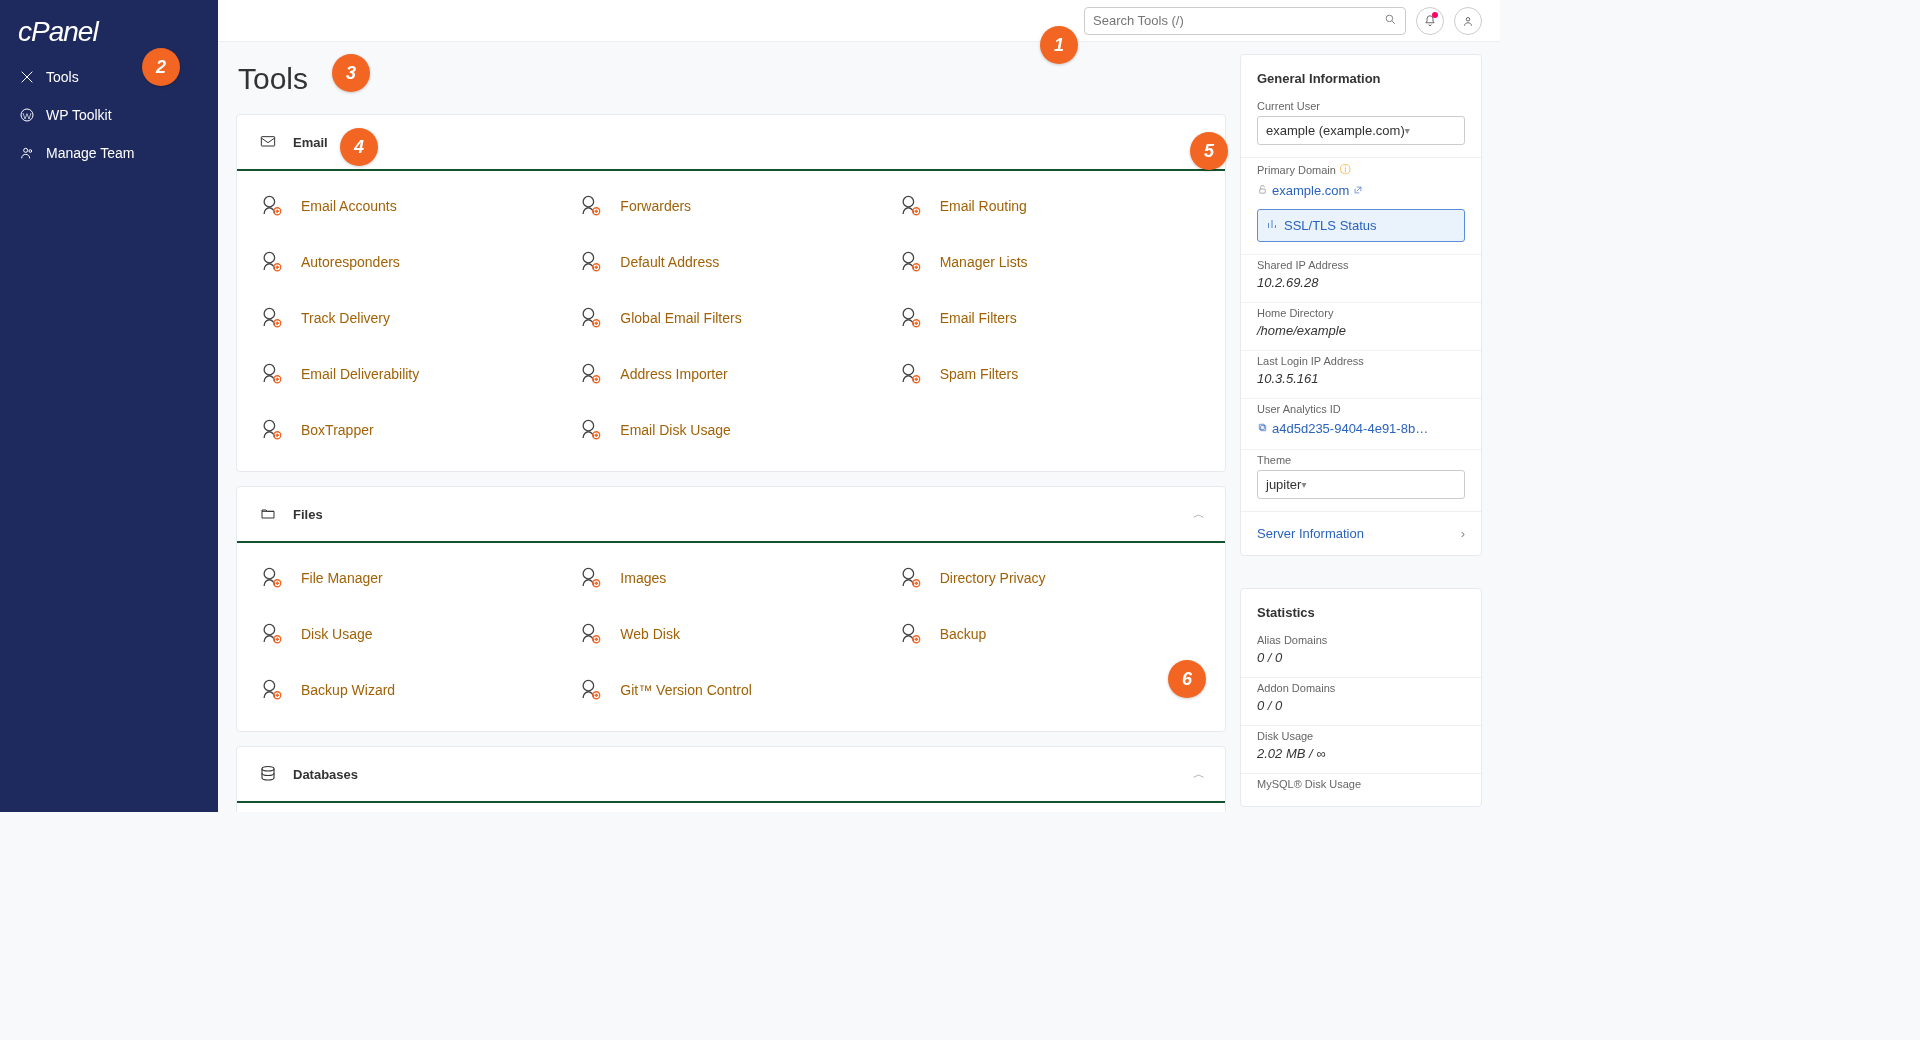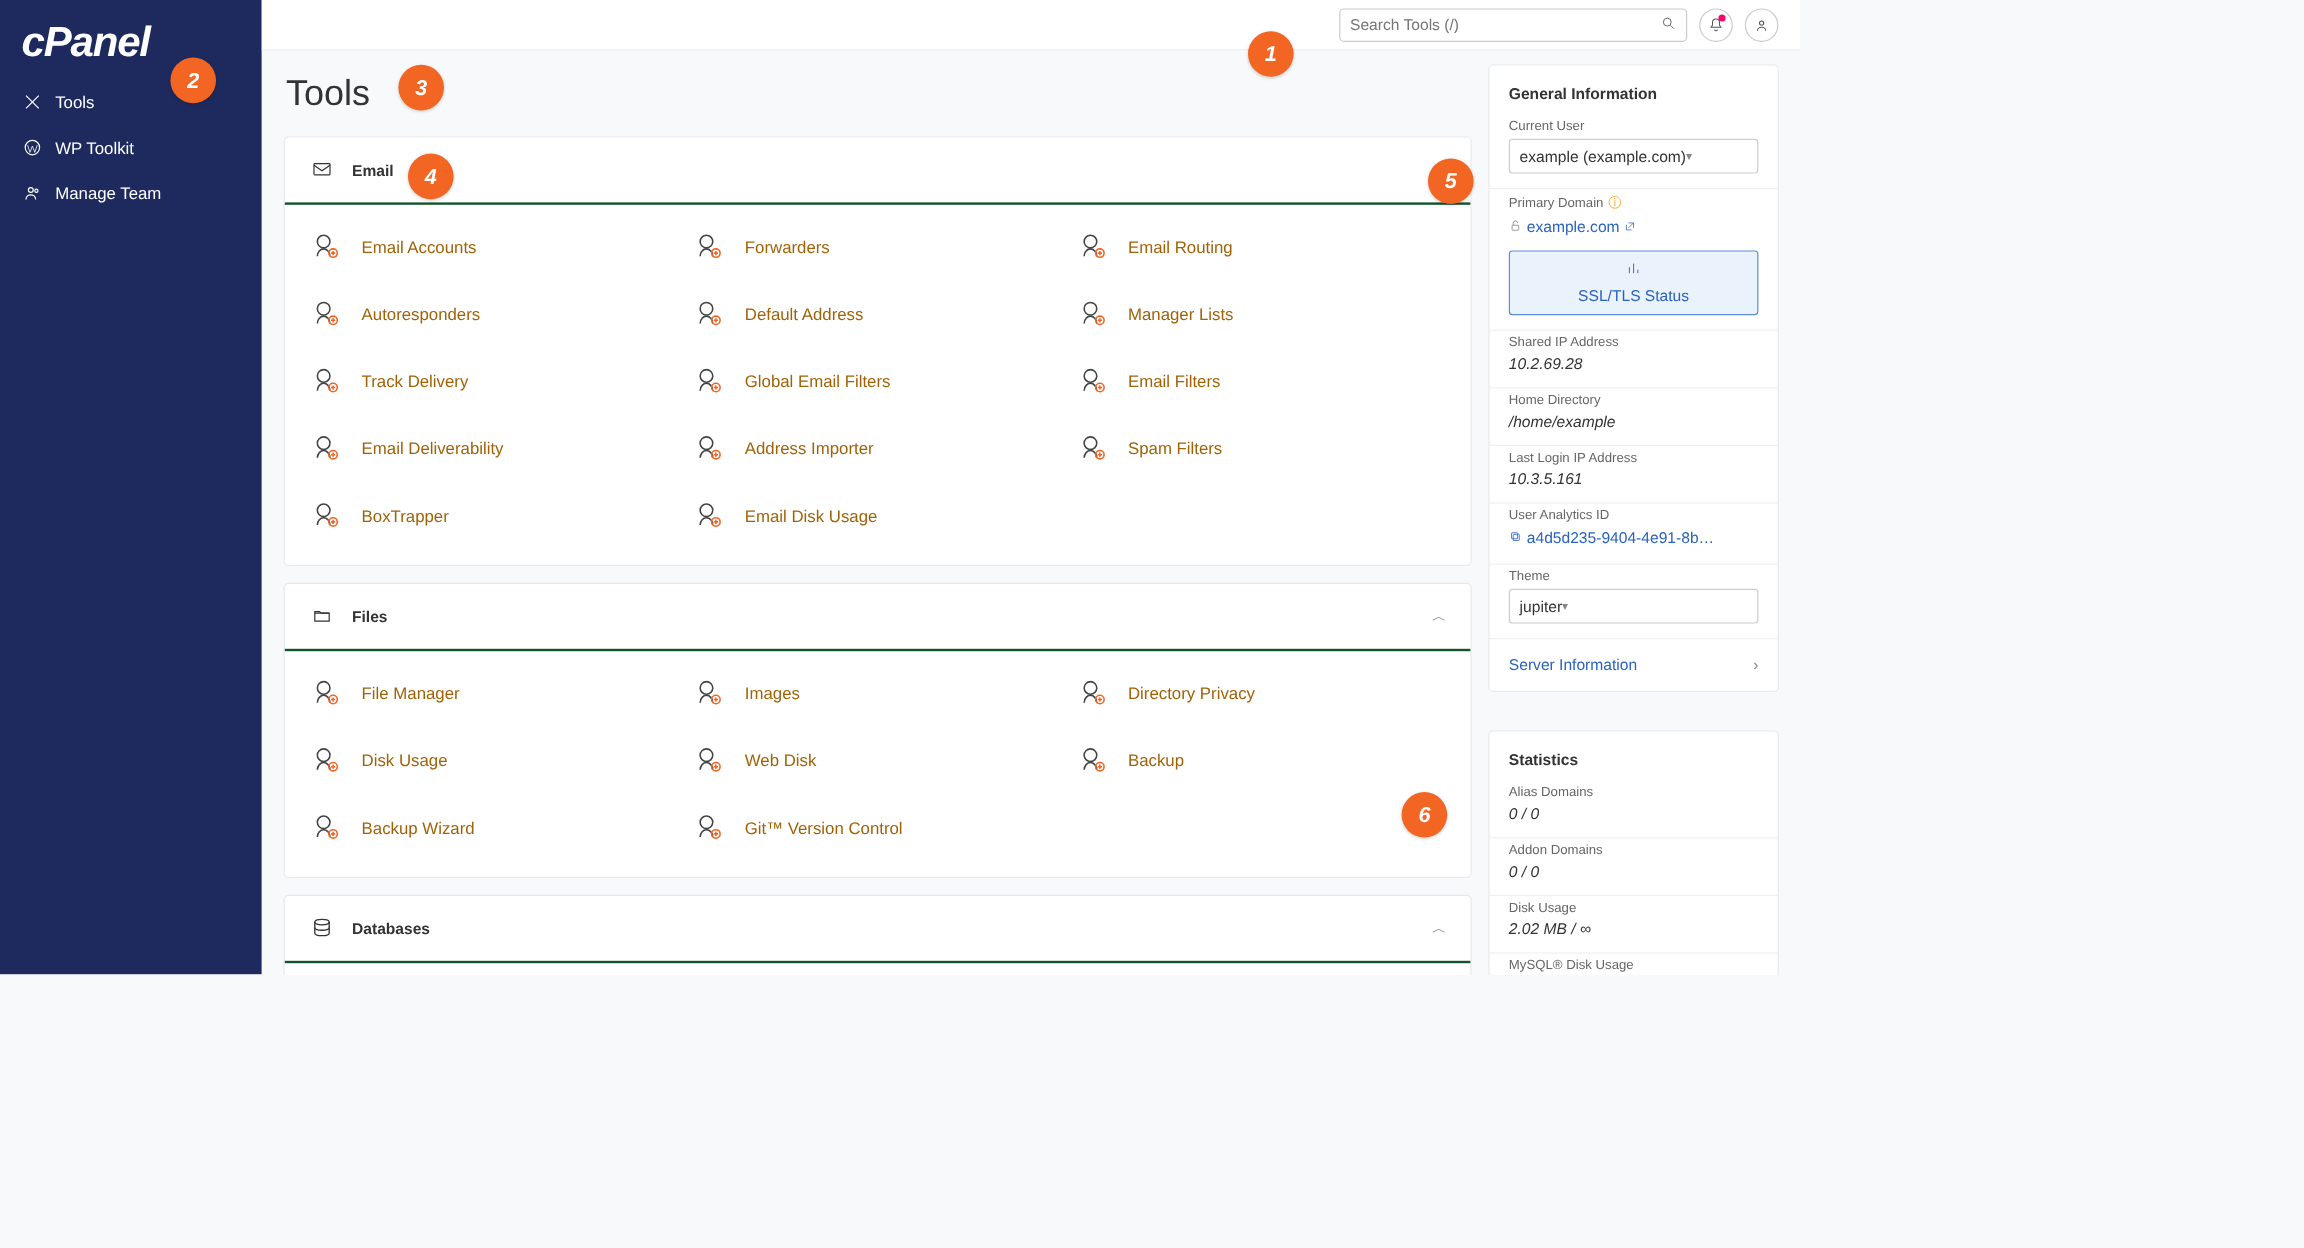--- a/index.html
+++ b/index.html
@@ -3,30 +3,30 @@
 <meta charset="utf-8">
 <style>
 * { box-sizing: border-box; margin: 0; padding: 0; }
 body { font-family: -apple-system, BlinkMacSystemFont, "Segoe UI", Helvetica, Arial, sans-serif; background: #f7f9fb; color: #333; width: 1500px; height: 812px; overflow: hidden; }
 
 .app { display: flex; height: 100%; }
 
 
 .sidebar { width: 218px; background: #1e2a5e; color: #fff; flex-shrink: 0; }
 .logo { padding: 16px 18px 10px; }
-.logo-text { font-size: 35px; font-weight: 700; font-style: italic; letter-spacing: -1px; }
+.logo-text { font-size: 28px; font-weight: 400; font-style: italic; letter-spacing: -1px; }
 .nav-item { display: flex; align-items: center; gap: 10px; padding: 10px 18px; color: #fff; font-size: 14px; cursor: pointer; }
 .nav-icon { width: 18px; height: 18px; display: inline-flex; align-items: center; justify-content: center; }
 
 
 .main { flex: 1; display: flex; flex-direction: column; overflow: hidden; }
 
 
 .topbar { height: 42px; background: #fff; display: flex; align-items: center; justify-content: flex-end; gap: 10px; padding: 0 18px; border-bottom: 1px solid #eee; }
-.search-wrap { display: flex; align-items: center; width: 290px; height: 28px; border: 1px solid #ccc; border-radius: 4px; padding: 0 8px; }
+.search-wrap { display: flex; align-items: center; width: 322px; height: 28px; border: 1px solid #ccc; border-radius: 4px; padding: 0 8px; }
 .search-wrap input { flex: 1; border: 0; outline: 0; font-size: 13px; }
 .search-wrap .sicon { color: #666; font-size: 13px; }
 .iconbtn { width: 28px; height: 28px; border-radius: 50%; border: 1px solid #ccc; display: inline-flex; align-items: center; justify-content: center; color: #555; cursor: pointer; font-size: 13px; position: relative; }
 .notif-dot { position: absolute; top: 4px; right: 5px; width: 6px; height: 6px; border-radius: 50%; background: #f06; }
 
 
 .content { flex: 1; display: flex; gap: 14px; padding: 12px 18px; overflow-y: auto; }
 .left-col { flex: 1; min-width: 0; }
 .right-col { width: 242px; flex-shrink: 0; display: flex; flex-direction: column; gap: 32px; }
 
@@ -46,21 +46,21 @@
 
 
 .panel { background: #fff; border: 1px solid #e6e9ed; border-radius: 4px; }
 .panel-title { font-size: 13px; font-weight: 700; padding: 16px 16px 10px; }
 .panel-section { padding: 4px 16px 12px; border-bottom: 1px solid #f0f0f0; }
 .panel-section:last-child { border-bottom: 0; }
 .label-sm { font-size: 11px; color: #666; margin-bottom: 4px; display: flex; align-items: center; gap: 4px; }
 .value-sm { font-size: 13px; color: #333; font-style: italic; }
 .value-link { font-size: 13px; color: #2a63bd; display: inline-flex; align-items: center; gap: 4px; }
 .select-box { display: flex; align-items: center; justify-content: flex-start; border: 1px solid #ccc; border-radius: 3px; padding: 6px 8px; font-size: 13px; cursor: pointer; }
-.ssl-btn { display: flex; align-items: center; gap: 6px; width: 100%; padding: 8px; border: 1px solid #5a8fd8; background: #eaf2fb; color: #2a63bd; font-size: 13px; border-radius: 3px; cursor: pointer; margin-top: 10px; flex-direction: column; }
+.ssl-btn { display: flex; align-items: center; gap: 6px; width: 100%; padding: 8px; border: 1px solid #5a8fd8; background: #eaf2fb; color: #2a63bd; font-size: 13px; border-radius: 3px; cursor: pointer; margin-top: 10px; }
 .server-info-row { display: flex; align-items: center; justify-content: space-between; padding: 14px 16px; font-size: 13px; color: #2a63bd; cursor: pointer; }
 
 
 .badge { position: absolute; width: 38px; height: 38px; border-radius: 50%; background: #f26522; color: #fff; font-weight: 700; font-size: 18px; font-style: italic; display: flex; align-items: center; justify-content: center; z-index: 100; box-shadow: 0 1px 3px rgba(0,0,0,0.2); }
 
 svg { stroke: currentColor; fill: none; stroke-width: 1.5; }
 .tool-icon svg { stroke: #444; }
 .tool-icon svg .accent-stroke { stroke: #f26522; }
 </style>
 </head>

